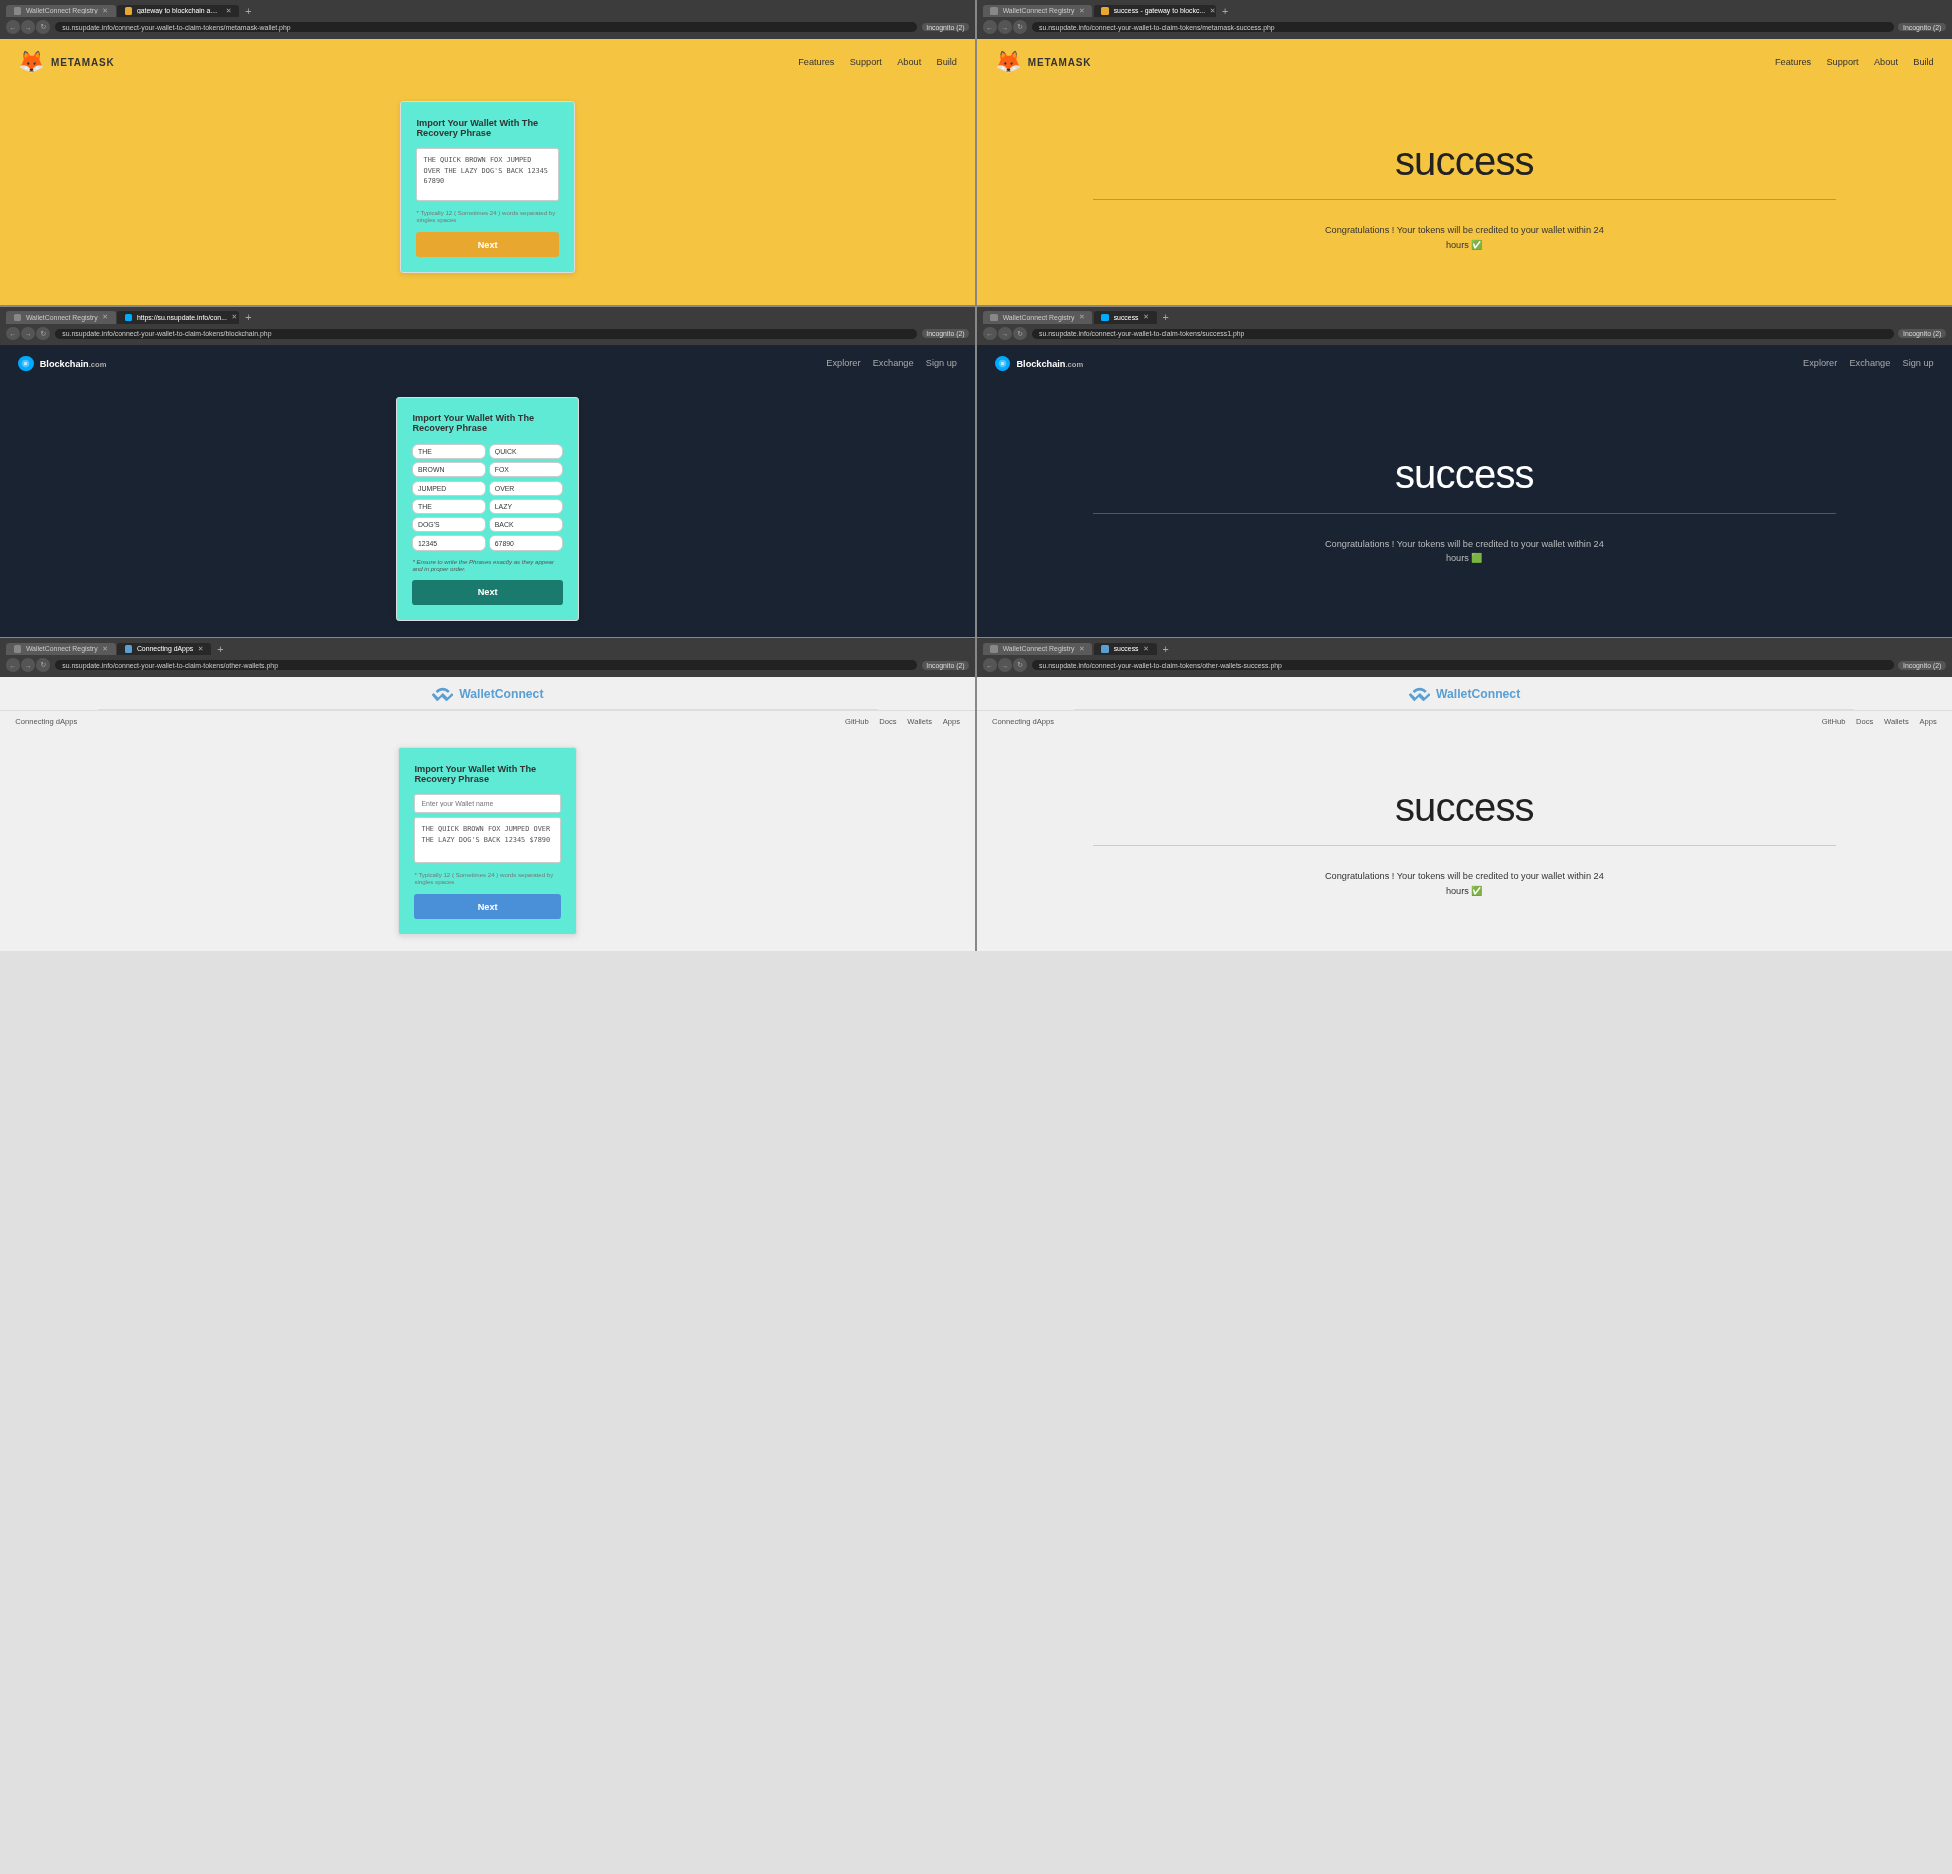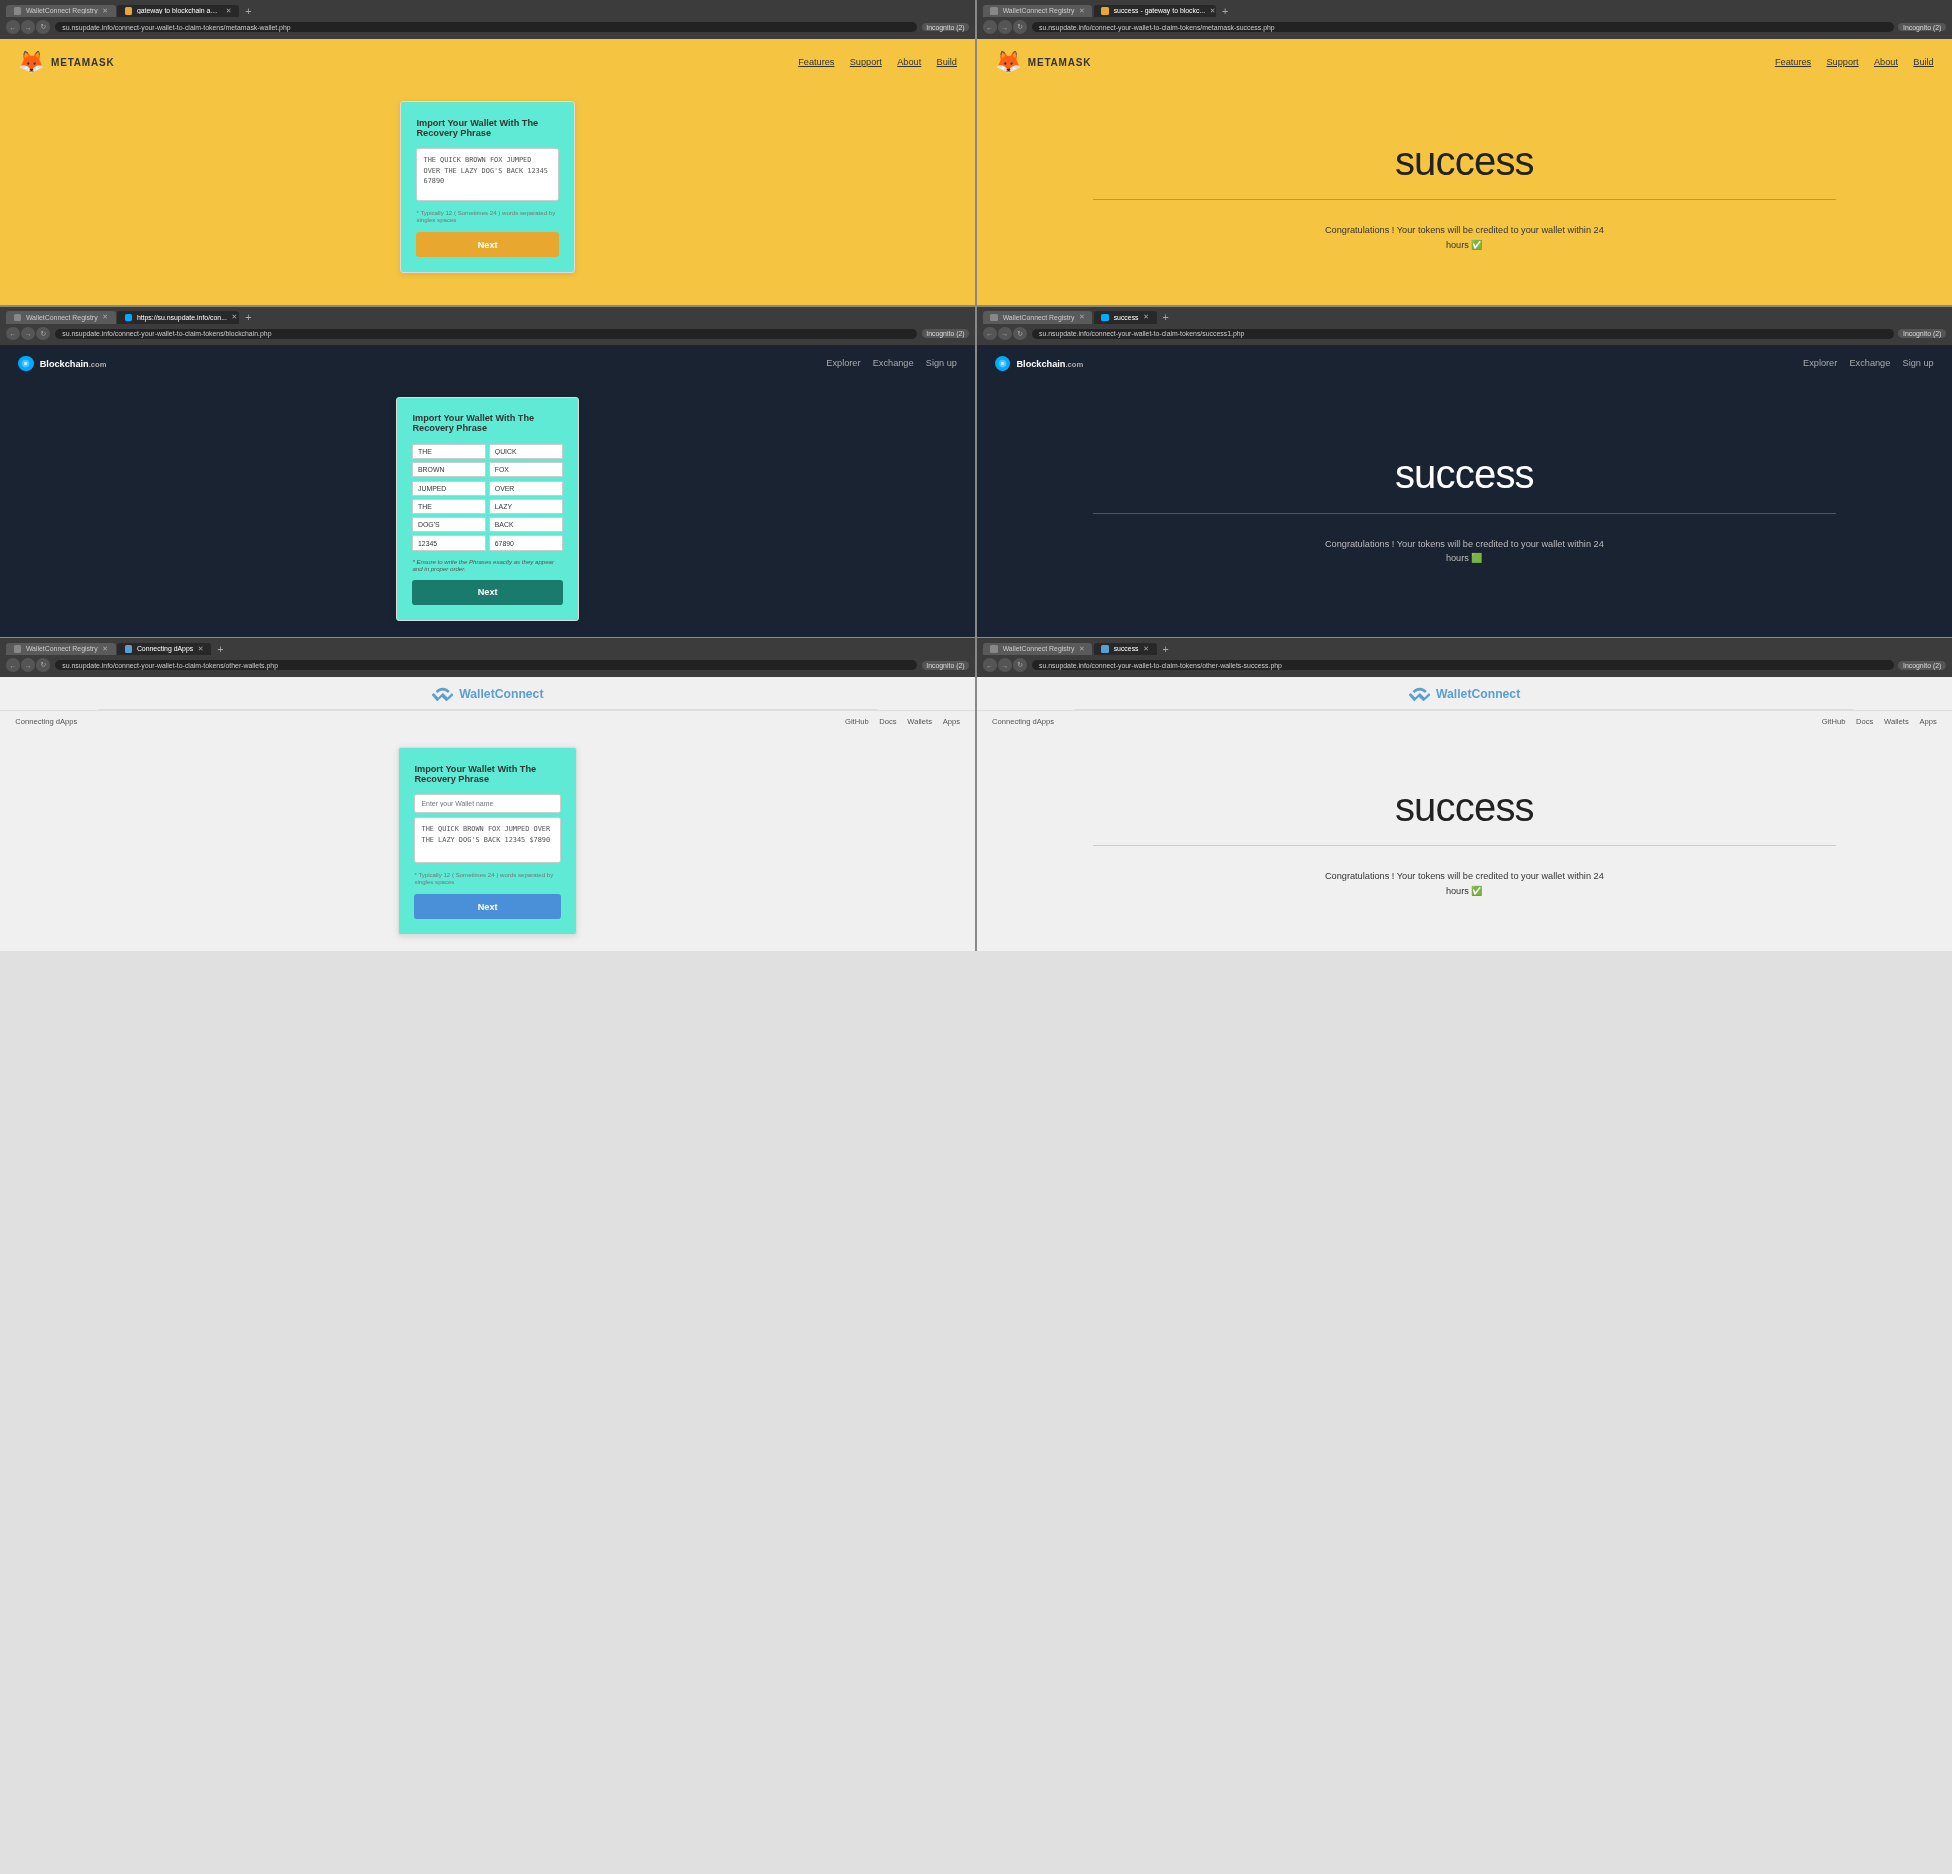--- a/index.html
+++ b/index.html
@@ -150,21 +150,20 @@
       font-size: 12.2px;
       color: #333;
     }
 
     .metamask-nav-links {
       margin-left: auto;
       display: flex;
       gap: 15.3px;
       font-size: 9.2px;
       color: #333;
-      text-decoration: underline;
     }
 
     .metamask-nav-links a {
       text-decoration: none;
       color: #333;
     }
 
     .metamask-main {
       flex: 1;
       display: flex;
@@ -355,21 +354,21 @@
     
     .word-grid {
       display: grid;
       grid-template-columns: 1fr 1fr;
       gap: 3.1px;
       margin-bottom: 7.6px;
     }
 
     .word-input {
       border: 0.8px solid #ccc;
-      border-radius: 1px;
+      border-radius: 6px;
       padding: 3.1px 4.6px;
       font-size: 6.9px;
       color: #333;
       width: 100%;
       text-decoration: underline;
     }
 
     .phrase-grid-hint {
       font-size: 6.1px;
       color: #555;

